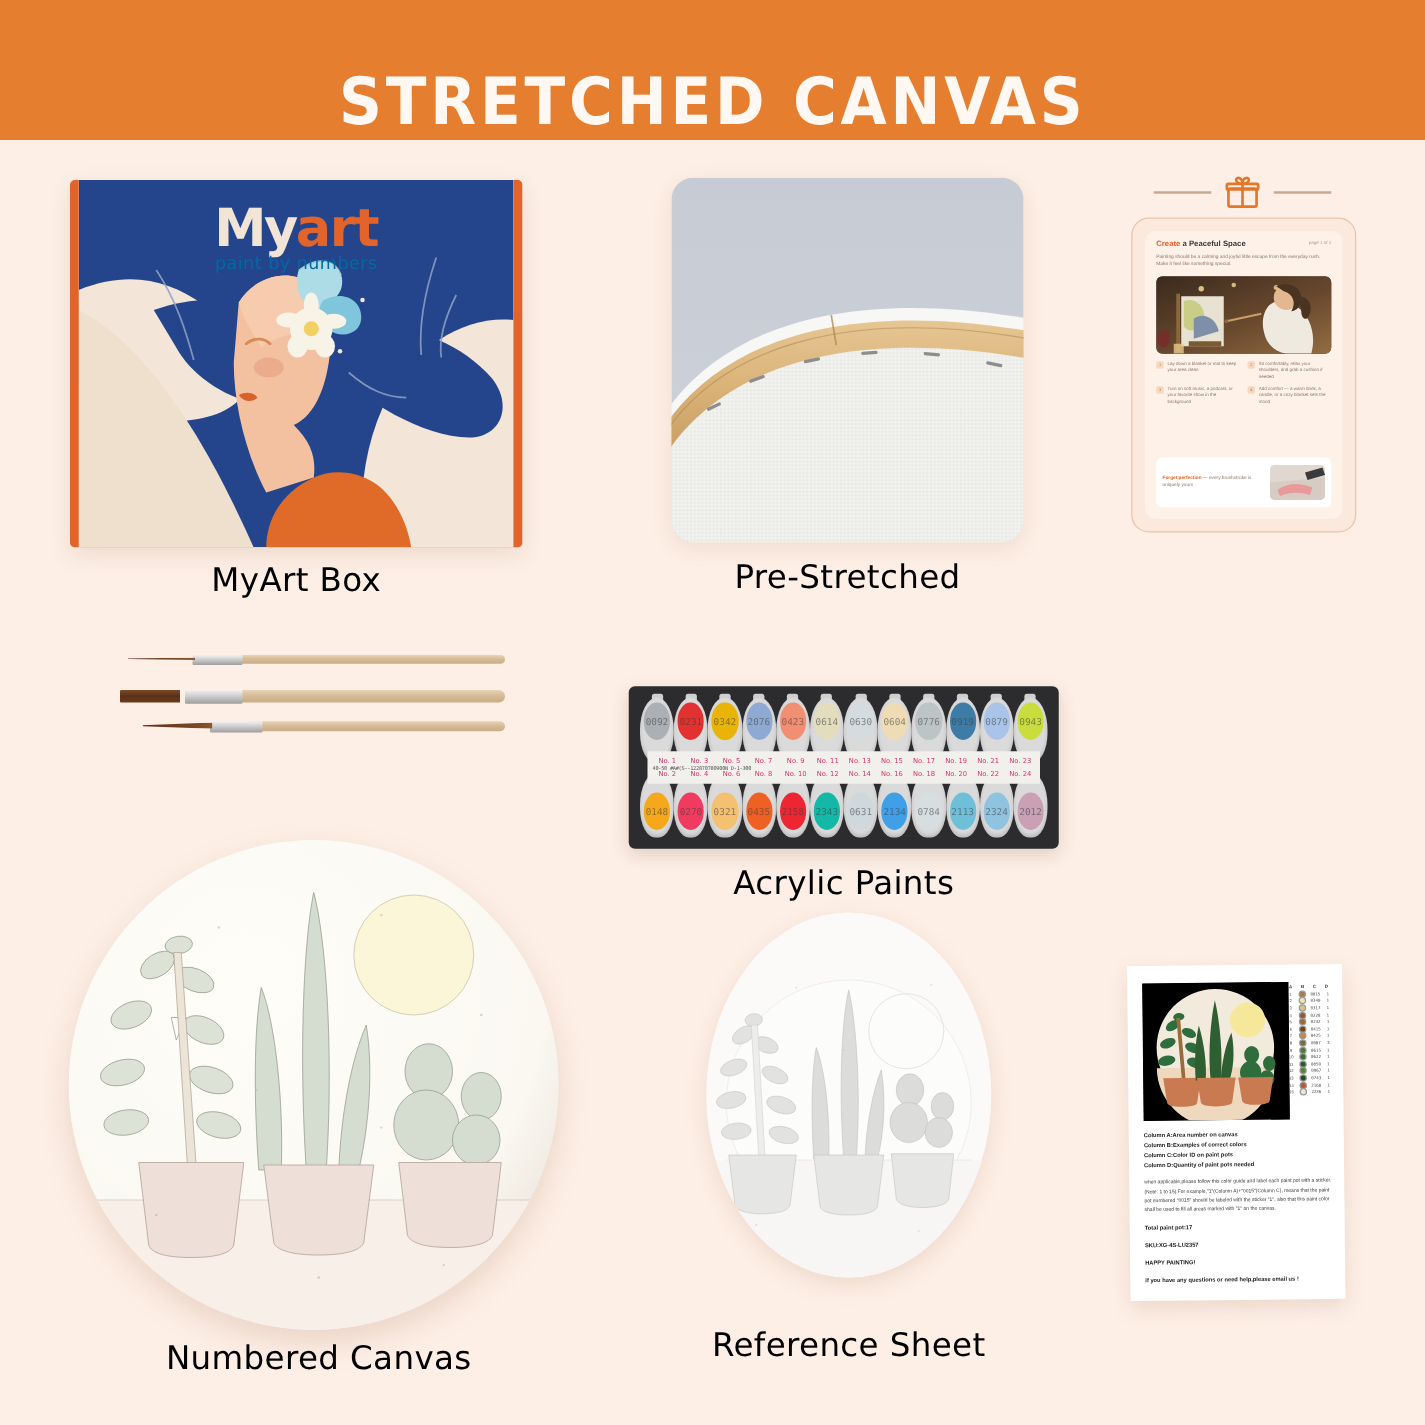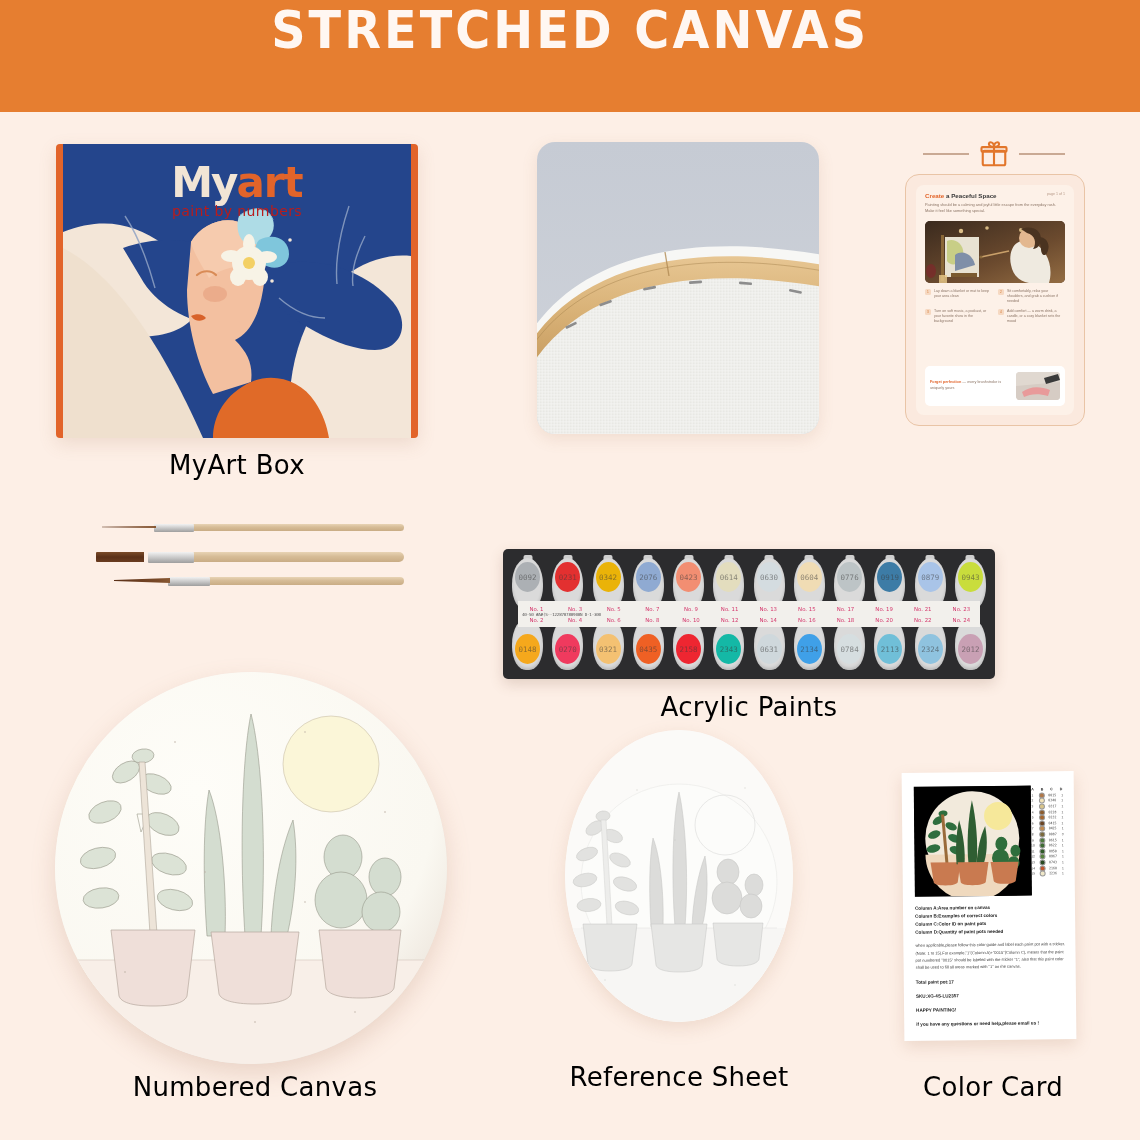--- a/index.html
+++ b/index.html
@@ -7,21 +7,21 @@
     width:1140px;height:1140px;
     background:#FDEFE6;
     font-family:"Liberation Sans", sans-serif;
     overflow:hidden;
     position:relative;
   }
   
   .header{
     position:absolute;left:0;top:0;width:1140px;height:112px;
     background:#E67E30;
-    display:flex;align-items:flex-start;justify-content:center;
+    display:flex;align-items:flex-end;justify-content:center;
   }
   .header-title{
     color:#FFF7F2;
     font-family:"DejaVu Sans Condensed","Liberation Sans",sans-serif;
     font-weight:bold;
     font-size:52px;
     letter-spacing:3px;
     transform:scaleX(1.02);
   }
   
@@ -42,21 +42,21 @@
   .box-edge{position:absolute;top:0;bottom:0;width:7px;background:#E2642A;}
   .box-edge.l{left:0;}
   .box-edge.r{right:0;}
   .box-inner{position:absolute;left:7px;right:7px;top:0;bottom:0;overflow:hidden;
     background:linear-gradient(180deg,#F3E6D8 0%,#EEDFCE 100%);}
   .logo{position:absolute;top:14px;left:0;right:0;text-align:center;z-index:6;}
   .logo-my{font-family:"DejaVu Sans","Liberation Sans",sans-serif;font-weight:bold;
     font-size:42px;color:#F2E5D5;letter-spacing:-2px;}
   .logo-art{font-family:"DejaVu Sans","Liberation Sans",sans-serif;font-weight:bold;
     font-size:42px;color:#E2642A;letter-spacing:-1px;}
-  .logo-sub{color:#b91c1c;font-size:14px;letter-spacing:.4px;margin-top:-4px;
+  .logo-sub{color:#0369a1;font-size:14px;letter-spacing:.4px;margin-top:-4px;
     font-family:"DejaVu Sans","Liberation Sans",sans-serif;}
   
   .pres-wrap{left:537px;top:30px;width:282px;height:292px;}
   .pres{position:absolute;inset:0;border-radius:18px;overflow:hidden;
     box-shadow:0 5px 16px rgba(160,110,80,.14);}
   
   .pdf-wrap{left:901px;top:20px;width:186px;height:300px;}
   .gifticon{position:absolute;left:0;right:0;top:0;height:44px;display:flex;
     align-items:center;justify-content:center;gap:10px;}
   .giftline{width:46px;height:2px;background:#C9A994;}
@@ -83,21 +83,21 @@
   .pdf-foot-img{flex:0 0 44px;height:28px;border-radius:4px;overflow:hidden;background:#DCD3CC;}
   
   .br-wrap{left:56px;top:400px;width:362px;height:140px;}
   .brush{position:absolute;height:9px;}
   .handle{position:absolute;right:0;top:0;height:100%;border-radius:2px 5px 5px 2px;
     background:linear-gradient(180deg,#E8D3B4 0%,#D6BC97 45%,#C9AC84 100%);}
   .ferrule{position:absolute;top:-.5px;height:calc(100% + 1px);border-radius:1px;
     background:linear-gradient(180deg,#F2F2F2 0%,#C9C9C9 50%,#9E9E9E 100%);}
   .bristle{position:absolute;left:0;background:#6E4326;}
   
-  .paint-wrap{left:503px;top:437px;width:492px;height:130px;text-decoration:underline;}
+  .paint-wrap{left:503px;top:437px;width:344px;height:130px;text-decoration:underline;}
   .tray{position:absolute;inset:0;background:#2C2C2E;border-radius:5px;
     box-shadow:0 5px 14px rgba(120,80,60,.2);}
   .pots{position:absolute;left:9px;right:9px;top:9px;bottom:9px;}
   .prow{position:absolute;left:0;right:0;height:52px;display:flex;
     justify-content:space-between;}
   .prow.top{top:0;} .prow.bot{bottom:0;}
   .pot{position:relative;width:31px;height:52px;}
   .pot-lid{position:absolute;left:0;right:0;top:0;height:52px;border-radius:50% 50% 45% 45%;
     background:#DADADA;box-shadow:inset 0 -2px 3px rgba(0,0,0,.15);}
   .pot-tab{position:absolute;left:50%;transform:translateX(-50%);top:-3px;width:9px;height:7px;
@@ -247,20 +247,21 @@
           <rect x="28" y="182" width="12" height="2.6" rx="1" transform="rotate(-26 34 183)"></rect>
           <rect x="62" y="160" width="13" height="2.6" rx="1" transform="rotate(-20 68 161)"></rect>
           <rect x="106" y="145" width="13" height="2.6" rx="1" transform="rotate(-11 112 146)"></rect>
           <rect x="152" y="139" width="13" height="2.6" rx="1" transform="rotate(-4 158 140)"></rect>
           <rect x="202" y="140" width="13" height="2.6" rx="1" transform="rotate(5 208 141)"></rect>
           <rect x="252" y="148" width="13" height="2.6" rx="1" transform="rotate(12 258 149)"></rect>
         </g>
         <rect x="0" y="0" width="282" height="292" fill="none"></rect>
       </svg>
     </div>
+    <div class="cap" style="top:305px">Pre-Stretched</div>
   </div>
 
   <div class="cell pdf-wrap">
     <div class="gifticon">
       <div class="giftline"></div>
       <svg width="30" height="30" viewBox="0 0 24 24" fill="none" stroke="#E2762B" stroke-width="1.7">
         <rect x="3" y="9.5" width="18" height="11.5" rx="1.2"></rect>
         <rect x="2" y="6.5" width="20" height="3.6" rx=".8"></rect>
         <line x1="12" y1="6.5" x2="12" y2="21"></line>
         <path d="M12 6.5 C12 4 10.6 2.6 9.2 2.6 C7.9 2.6 7.4 4.4 8.6 5.4 C9.6 6.2 11 6.5 12 6.5Z"></path>
@@ -852,16 +853,15 @@
         <div class="cc-b">Column B:Examples of correct colors</div>
         <div class="cc-b">Column C:Color ID on paint pots</div>
         <div class="cc-b">Column D:Quantity of paint pots needed</div>
         <div class="cc-p">when applicable,please follow this color guide and label each paint pot with a sticker.(Note: 1 to 15).For example,"1"(Column A)+"0015"(Column C), means that the paint pot numbered "0015" should be labeled with the sticker "1", also that this paint color shall be used to fill all areas marked with "1" on the canvas.</div>
         <div class="cc-tot">Total paint pot:17</div>
         <div class="cc-tot">SKU:XG-4S-LU2357</div>
         <div class="cc-hp">HAPPY PAINTING!</div>
         <div class="cc-hp">if you have any questions or need help,please email us !</div>
       </div>
     </div>
-    <div class="cap" style="top:300px">Color Card</div>
   </div>
 
 </div>
 
 </body></html>

